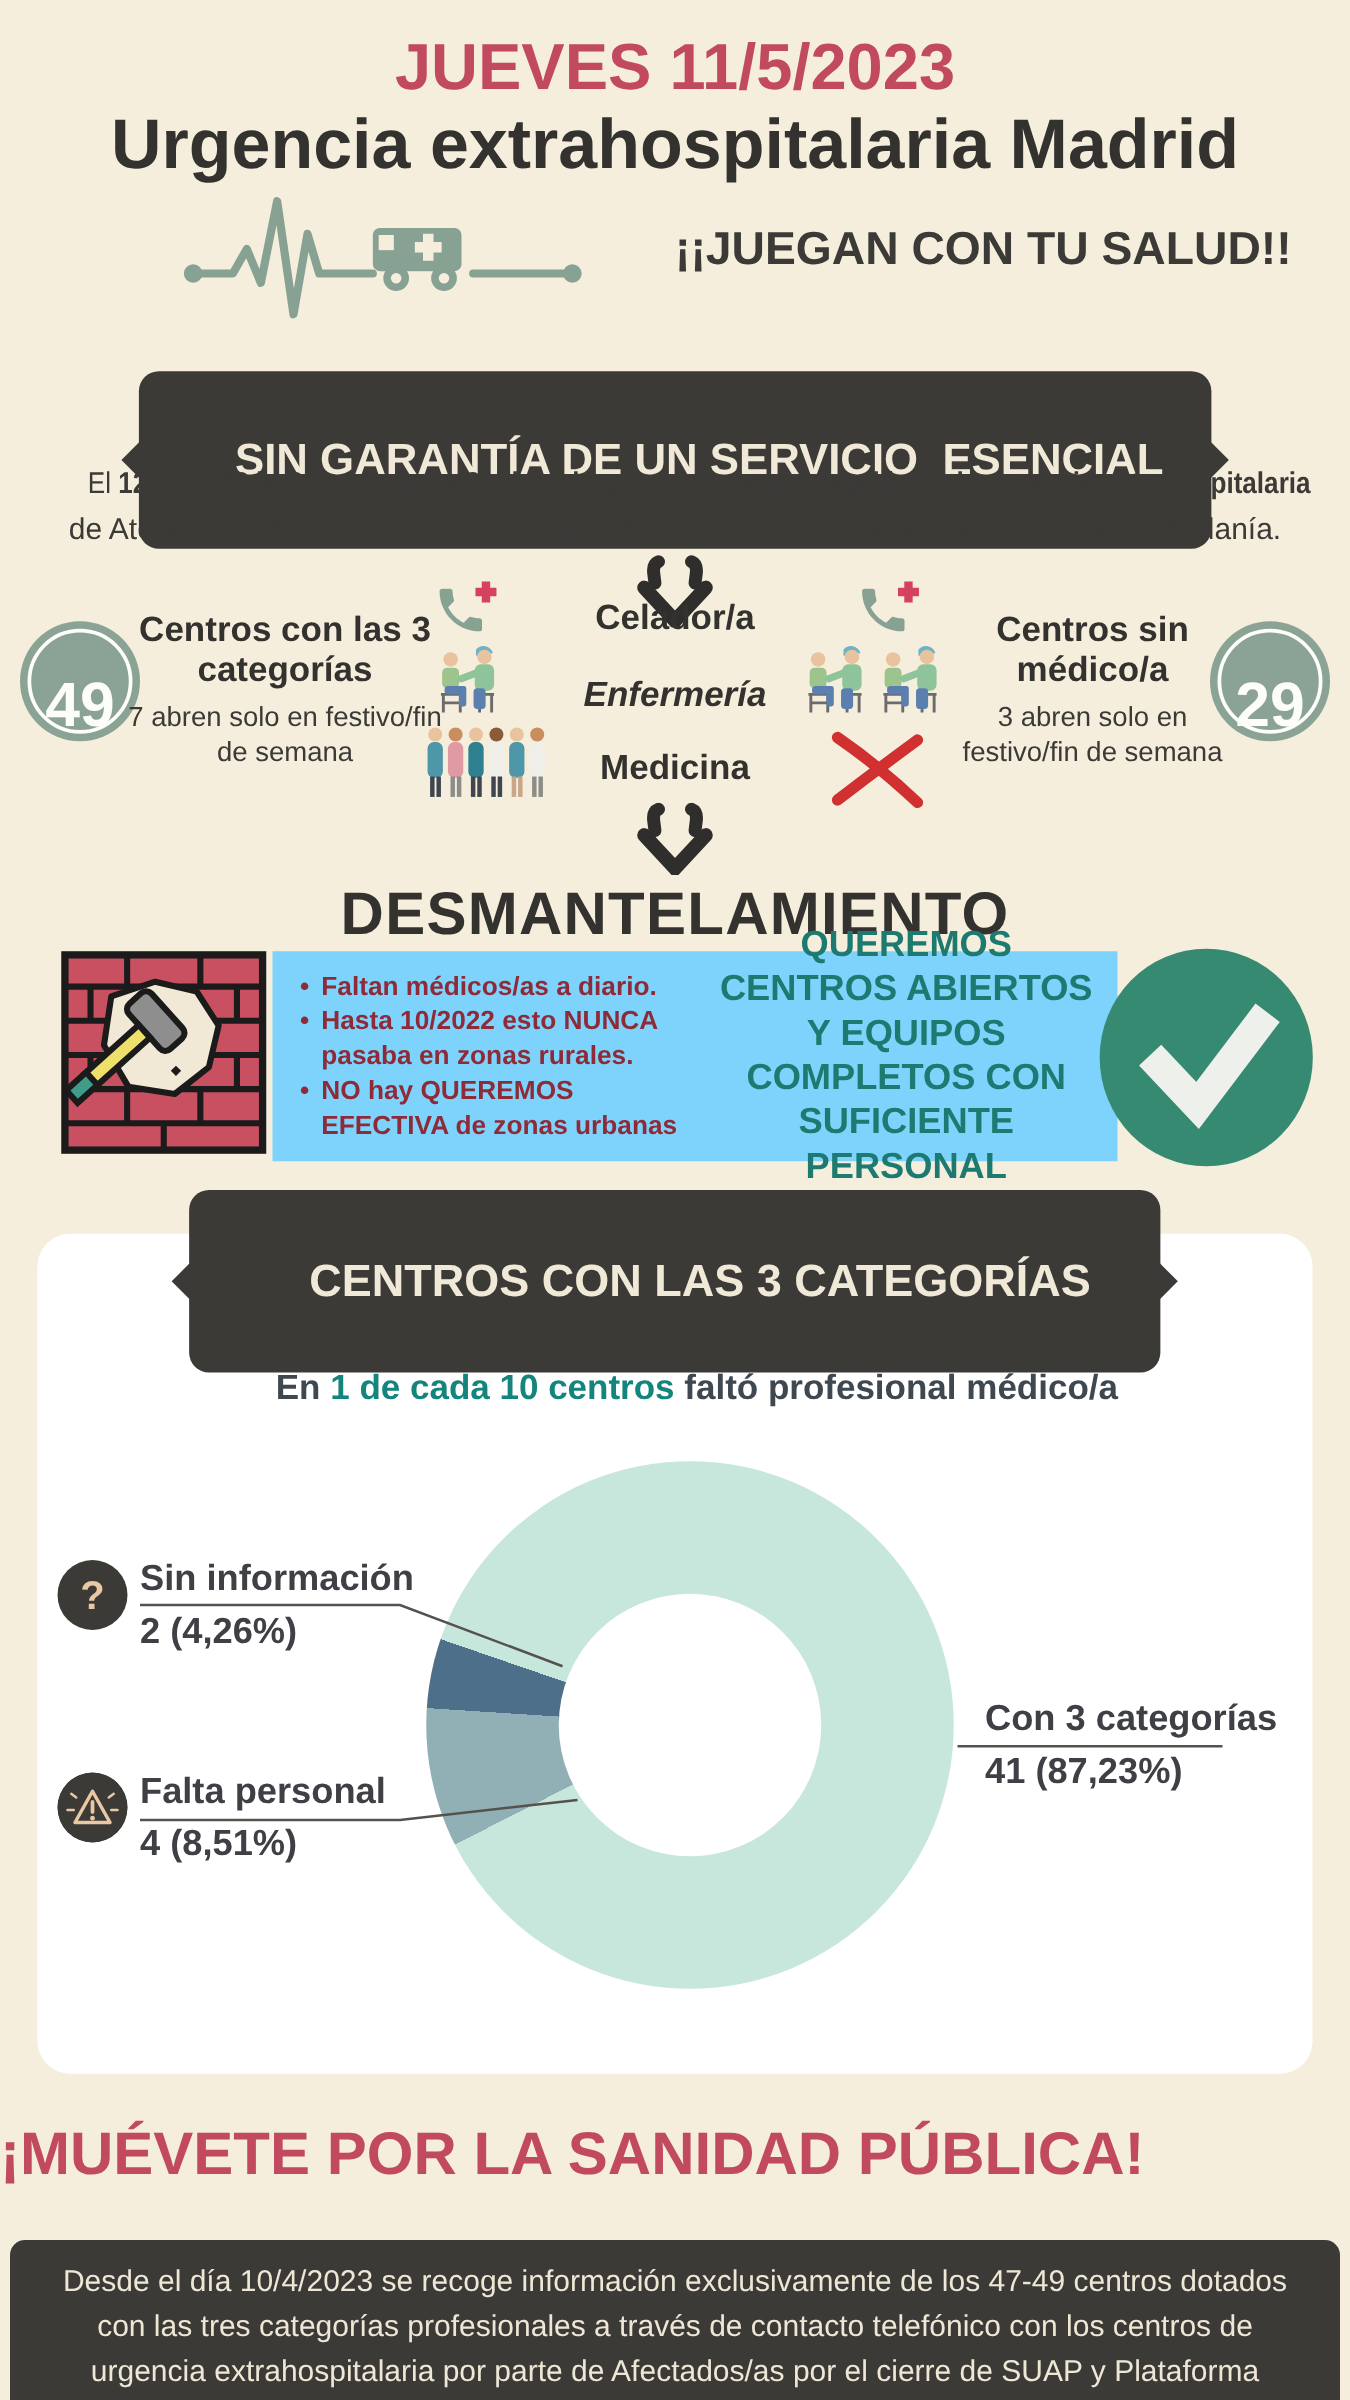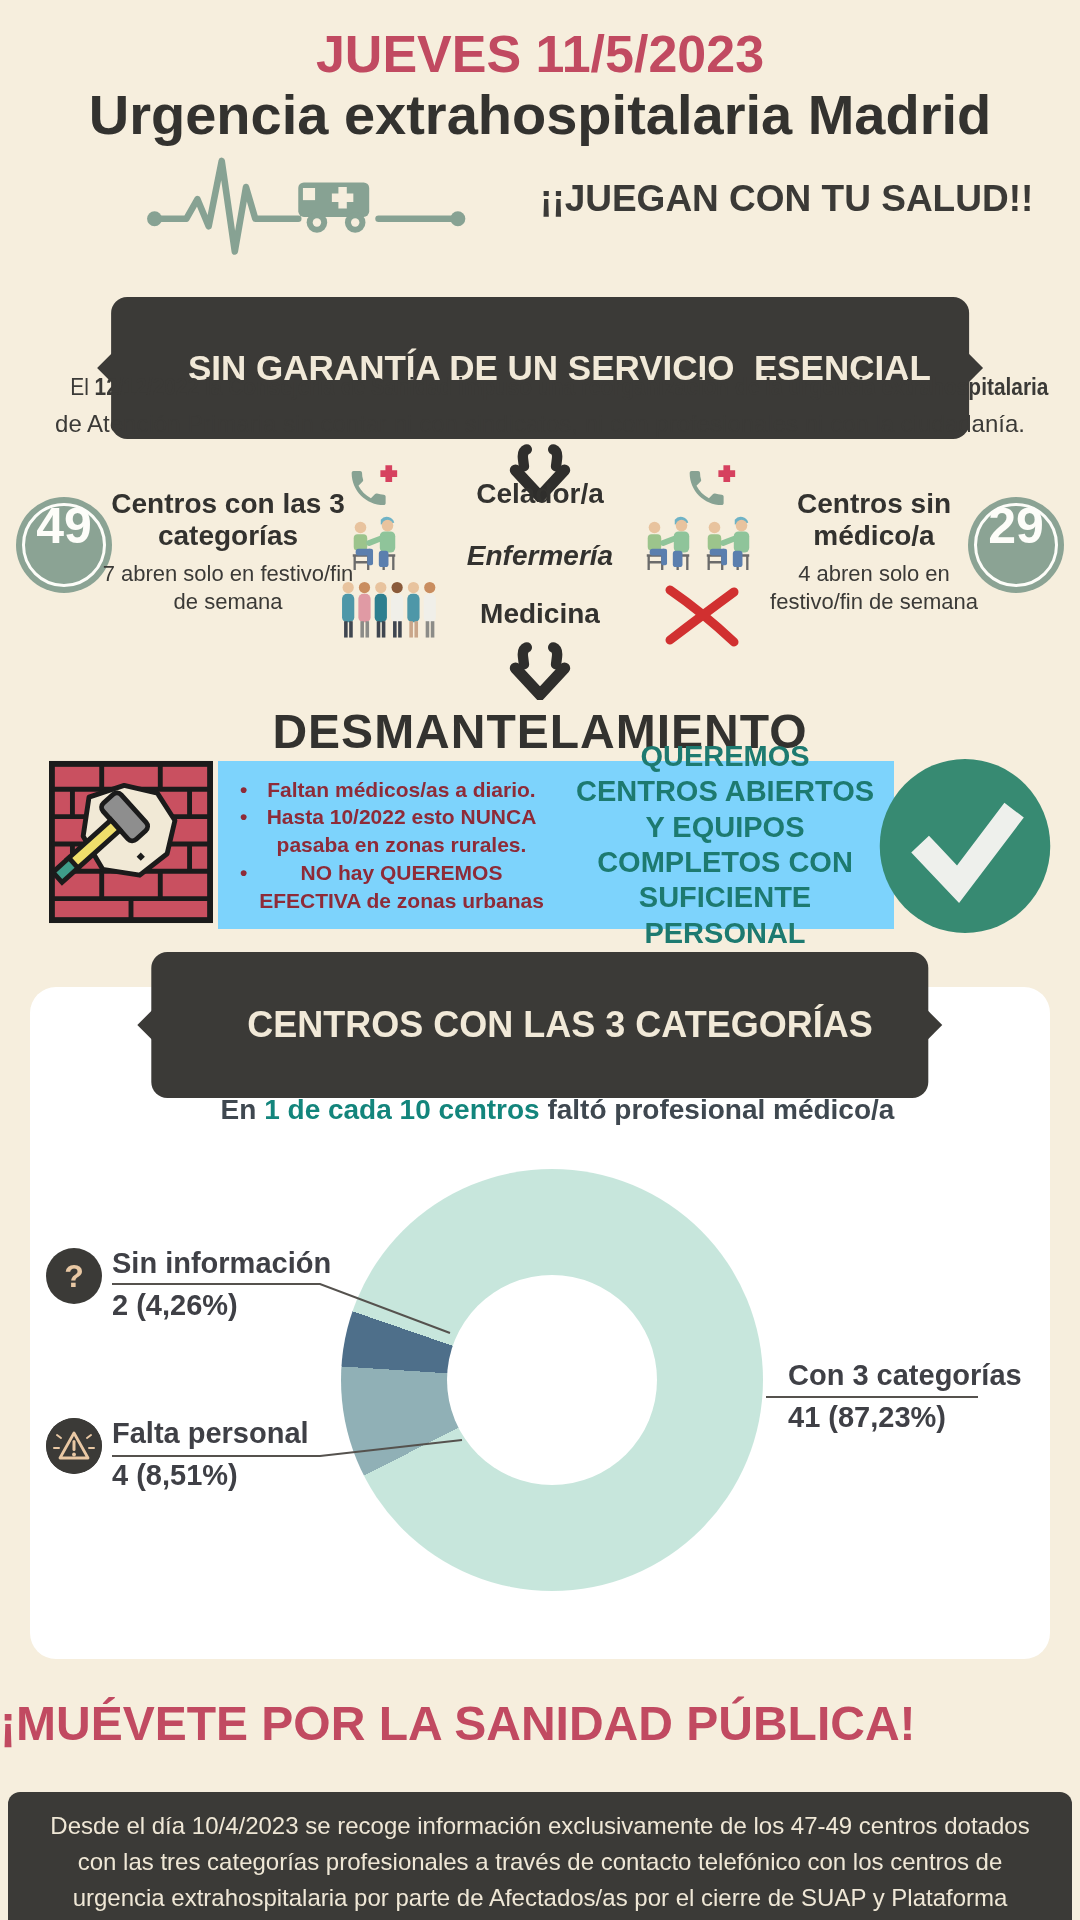--- a/index.html
+++ b/index.html
@@ -22,40 +22,40 @@
   .banner1{top:297px;font-size:35px;padding:11px 38px;}
   .banner2{top:952px;font-size:36px;padding:10px 56px;z-index:3;}
 
   .intro{left:0;right:0;top:368px;text-align:center;color:#3b3a37;line-height:37px;}
   .intro-l1{font-size:24px;white-space:nowrap;transform:scaleX(.87);transform-origin:center;}
   .intro-l2{font-size:24px;}
 
   
   .arrow{width:68px;height:58px;left:506px;} .arrow1{top:444px;} .arrow2{top:642px;}
   .num-circle{top:497px;width:96px;height:96px;border-radius:50%;background:#8ba394;display:flex;
-              align-items:flex-start;justify-content:center;color:#fdfdf9;font-weight:bold;font-size:50px;}
+              align-items:flex-end;justify-content:center;color:#fdfdf9;font-weight:bold;font-size:50px;}
   .num-circle::before{content:"";position:absolute;inset:6px;border:3px solid #fdfdf9;border-radius:50%;}
   .nc-left{left:16px;} .nc-right{left:968px;}
   .comp-text{top:488px;text-align:center;}
   .comp-left{left:96px;width:264px;} .comp-right{left:756px;width:236px;}
   .comp-title{font-size:28px;font-weight:bold;color:#33322f;line-height:1.14;}
   .comp-note{font-size:22px;margin-top:8px;line-height:1.3;}
   .cat-label{left:0;right:0;text-align:center;font-size:28px;font-weight:bold;color:#33322f;}
   .cat-celador{top:478px;} .cat-enfermeria{top:540px;font-style:italic;} .cat-medicina{top:598px;}
   .phone{width:52px;height:50px;top:462px;} .phone-left{left:346px;} .phone-right{left:684px;}
   .nurse{width:56px;height:64px;top:510px;} .nurse-left{left:346px;} .nurse-r1{left:640px;} .nurse-r2{left:700px;}
   .team{left:340px;top:580px;width:102px;height:60px;}
   .xmark{left:660px;top:584px;width:84px;height:64px;}
 
   
   .dism-title{left:0;right:0;top:704px;text-align:center;font-size:48px;font-weight:bold;color:#33322f;letter-spacing:1px;}
   .brick{left:48px;top:760px;width:166px;height:164px;}
   .white-box{background:#7dd3fc;box-sizing:border-box;}
   .bullets-box{left:218px;top:761px;width:338px;height:168px;display:flex;align-items:center;}
-  .bullets-box ul{margin:0;padding:0 10px 0 22px;list-style:none;text-align:center;}
+  .bullets-box ul{margin:0;padding:0 10px 0 22px;list-style:none;}
   .bullets-box li{position:relative;padding-left:17px;font-size:21px;font-weight:bold;color:#8e2b38;line-height:1.32;}
   .bullets-box li::before{content:"\2022";position:absolute;left:0;}
   .demand-box{left:556px;top:761px;width:338px;height:168px;display:flex;align-items:center;justify-content:center;
               text-align:center;font-size:29px;font-weight:bold;color:#1d7a70;line-height:1.22;padding:0 10px;}
   .check{left:878px;top:757px;width:174px;height:178px;}
 
   
   .panel{left:30px;top:987px;width:1020px;height:672px;background:#ffffff;border-radius:26px;}
   .houses-row{left:0;right:0;top:1022px;display:flex;justify-content:center;gap:4px;height:48px;z-index:2;}
   .highlight{left:0;right:0;top:1094px;text-align:center;font-size:28px;font-weight:bold;color:#3f4850;z-index:2;padding-left:35px;}
@@ -202,21 +202,21 @@
     <path d="M10 6 Q42 28 74 58" stroke="#d13030" stroke-width="9" fill="none" stroke-linecap="round"></path>
     <path d="M74 8 Q44 30 10 56" stroke="#d13030" stroke-width="9" fill="none" stroke-linecap="round"></path>
   </svg>
   <div class="abs cat-label cat-medicina">Medicina</div>
 
   <div class="abs num-circle nc-right">
     <span>29</span>
   </div>
   <div class="abs comp-text comp-right">
     <div class="comp-title">Centros sin médico/a</div>
-    <div class="comp-note">4 abren solo en festivo/fin de semana</div>
+    <div class="comp-note">3 abren solo en festivo/fin de semana</div>
   </div>
 
   <svg class="abs arrow arrow2" viewBox="0 0 72 60">
     <path d="M22 5 q-5 2 -4 10 l1 8" stroke="#2f2e2c" stroke-width="11" fill="none" stroke-linecap="round"></path>
     <path d="M50 5 q5 2 4 10 l-1 8" stroke="#2f2e2c" stroke-width="11" fill="none" stroke-linecap="round"></path>
     <path d="M10 27 L36 55 L62 27" stroke="#2f2e2c" stroke-width="12" fill="none" stroke-linecap="round"></path>
   </svg>
 
   <div class="abs dism-title">DESMANTELAMIENTO</div>
 

